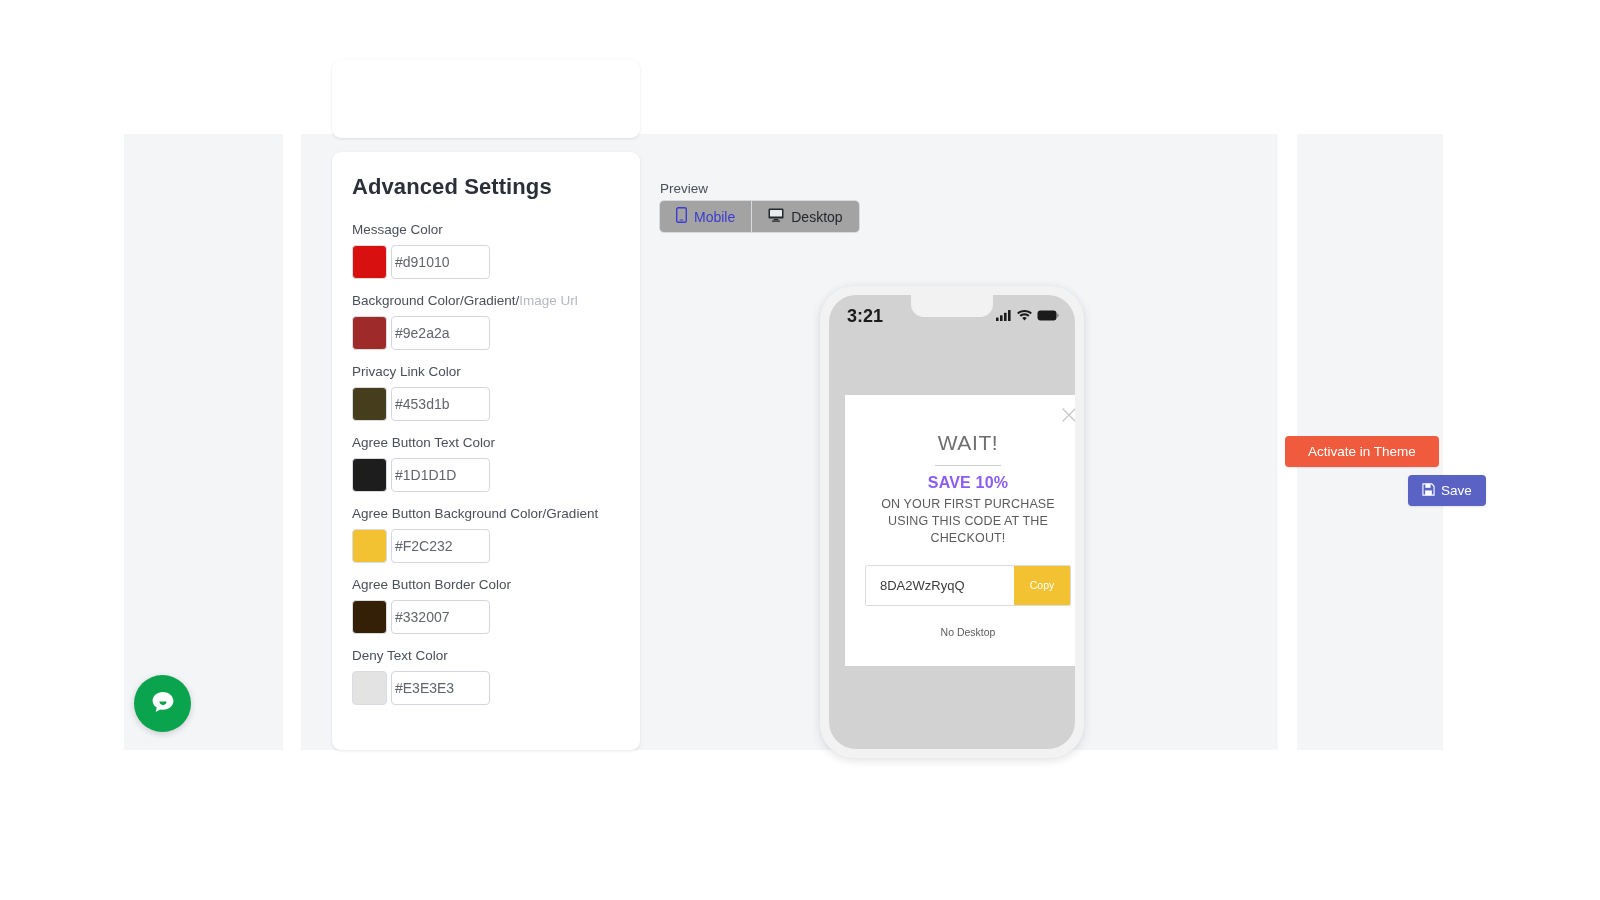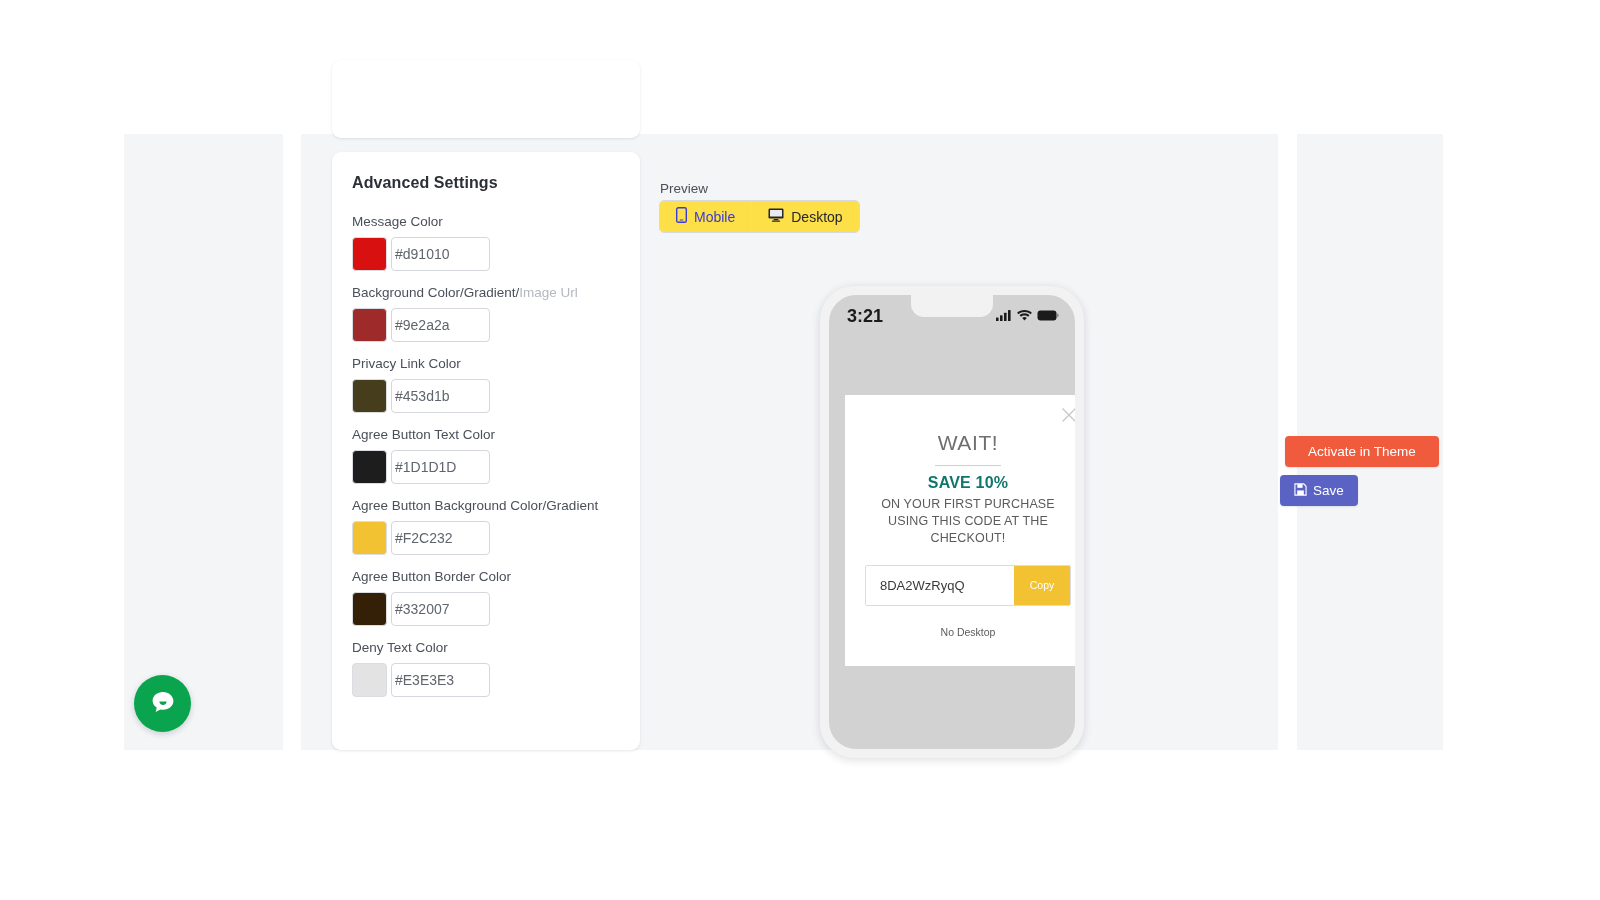--- a/index.html
+++ b/index.html
@@ -42,21 +42,21 @@
   .card-settings {
     position: absolute; left: 332px; top: 152px;
     width: 308px; height: 598px;
     background: #ffffff;
     border-radius: 9px;
     box-shadow: 0 1px 3px rgba(16,24,40,.10);
     overflow: hidden;
     padding: 22px 20px 0 20px;
   }
   .settings-title {
-    font-size: 16px; font-weight: bold; color: #2b2f38;
+    font-size: 22px; font-weight: bold; color: #2b2f38;
     letter-spacing: .1px; margin-bottom: 22px;
   }
   .field { margin-bottom: 14px; }
   .field-label {
     font-size: 13.5px; color: #4a4f59; margin-bottom: 8px;
     white-space: nowrap;
   }
   .field-label .muted { color: #b4b8bf; }
   .field-row { display: flex; align-items: stretch; gap: 4px; }
   .swatch {
@@ -88,21 +88,21 @@
     border-radius: 5px;
     overflow: hidden;
     background: #fbfbfc;
     height: 33px;
   }
   .toggle-btn {
     display: flex; align-items: center; justify-content: center;
     gap: 7px;
     padding: 0 16px;
     font-size: 14px;
-    background: #fde047;
+    background: #a3a3a3;
     cursor: pointer;
     border: none;
     font-family: "Liberation Sans", sans-serif;
   }
   .toggle-btn + .toggle-btn { border-left: 1px solid #d6d9de; }
   .toggle-btn.active { color: #3b3bd0; }
   .toggle-btn.inactive { color: #24272c; }
 
   
   .phone {
@@ -152,21 +152,21 @@
   }
   .modal-wait {
     font-size: 21px; color: #6f6f6f; font-weight: normal;
     letter-spacing: .6px; margin-top: 14px;
   }
   .modal-divider {
     width: 66px; height: 1px; background: #cfcfcf;
     margin: 10px auto 8px auto;
   }
   .modal-save {
-    font-size: 16px; font-weight: bold; color: #0f766e;
+    font-size: 16px; font-weight: bold; color: #8b5cf6;
     letter-spacing: .2px;
   }
   .modal-sub {
     font-size: 12.5px; color: #5b5b5b;
     line-height: 1.35; margin-top: 4px;
     letter-spacing: .15px;
   }
   .code-row {
     display: flex; margin: 18px 0 0 0;
     border: 1px solid #dcdcdc;
@@ -199,21 +199,21 @@
     background: #ef5b3c;
     color: #ffffff;
     font-size: 13.5px;
     border: none; border-radius: 4px;
     padding: 0 23px;
     cursor: pointer;
     font-family: "Liberation Sans", sans-serif;
     box-shadow: 0 1px 2px rgba(16,24,40,.10);
   }
   .btn-save {
-    position: absolute; left: 1280px; top: 475px;
+    position: absolute; left: 1408px; top: 475px;
     height: 31px;
     background: #5a63c4;
     color: #ffffff;
     font-size: 13.5px;
     border: none; border-radius: 4px;
     padding: 0 14px;
     display: flex; align-items: center; gap: 6px;
     cursor: pointer;
     font-family: "Liberation Sans", sans-serif;
     box-shadow: 0 1px 2px rgba(16,24,40,.10);

